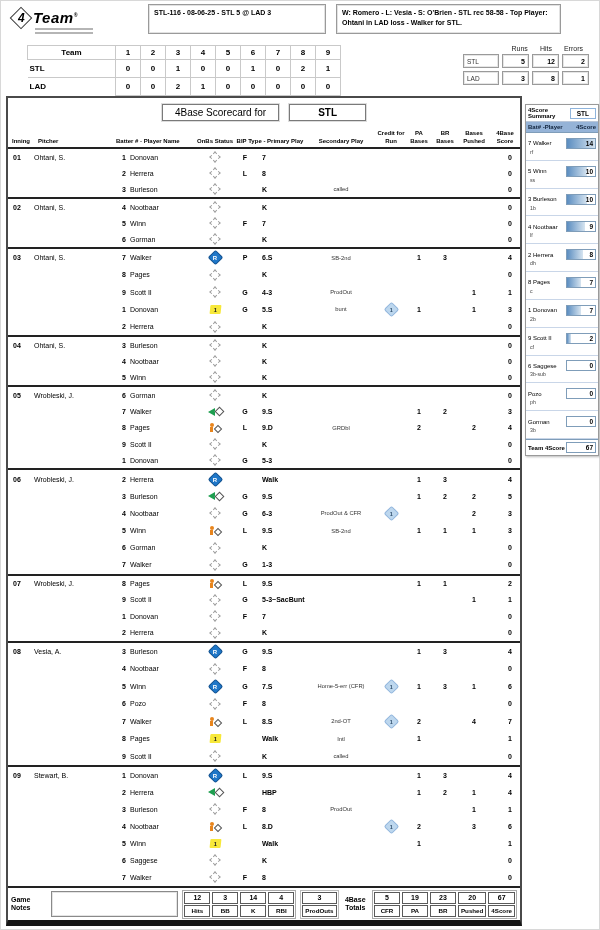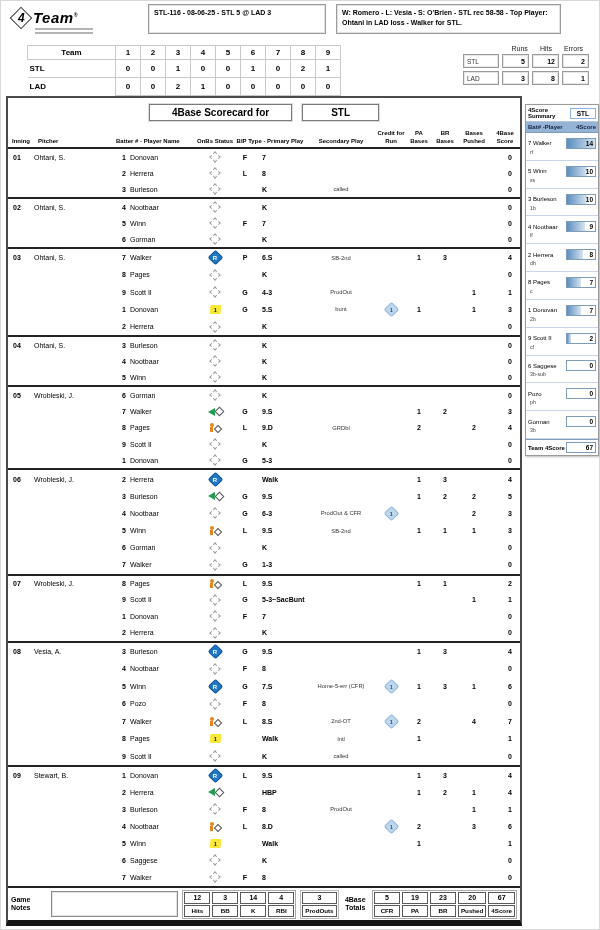--- a/index.html
+++ b/index.html
@@ -37,22 +37,22 @@
   .rhe-box { border:1px solid #9a9a9a; box-shadow:inset 0 0 0 1px #e6e6e6; height:14px;
     display:flex; align-items:center; }
   .rhe-team { width:36px; padding-left:3px; font-size:6.5px; color:#333; }
   .rhe-val { width:27px; justify-content:flex-end; padding-right:3px; font-weight:bold; }
 
   
   .content { display:flex; padding:0 0 0 5px; height:830px; }
   .panel { width:516px; border:2px solid #4a4a4a; border-bottom:6px solid #161616;
     display:flex; flex-direction:column; background:#fff; }
   .panel-title { height:25px; display:flex; align-items:center; justify-content:center; gap:10px; padding-top:3px; }
-  .title-box { border:1.5px solid #7a7a7a; box-shadow:0 0 0 1px #ddd; font-size:10px; font-weight:bold;
-    padding:2px 22px; }
+  .title-box { border:1.5px solid #7a7a7a; box-shadow:0 0 0 1px #ddd; font-size:10px; font-weight:normal;
+    padding:2px 12px; }
   .team-box { border:1.5px solid #7a7a7a; box-shadow:0 0 0 1px #ddd; font-size:10px; font-weight:bold;
     padding:2px 28px; }
   .colheader { display:flex; align-items:flex-end; border-bottom:2px solid #222;
     font-size:6px; font-weight:bold; padding:2px 0 2px 0; min-height:26px; }
   .colheader .hc { text-align:center; line-height:1.25; }
   .rows { flex:1; display:flex; flex-direction:column; }
   .inning-group { display:flex; flex-direction:column; border-bottom:2px solid #222; }
   .inning-group:last-child { border-bottom:none; }
   .batter-row { flex:1; display:flex; align-items:center; font-size:7px; }
 

